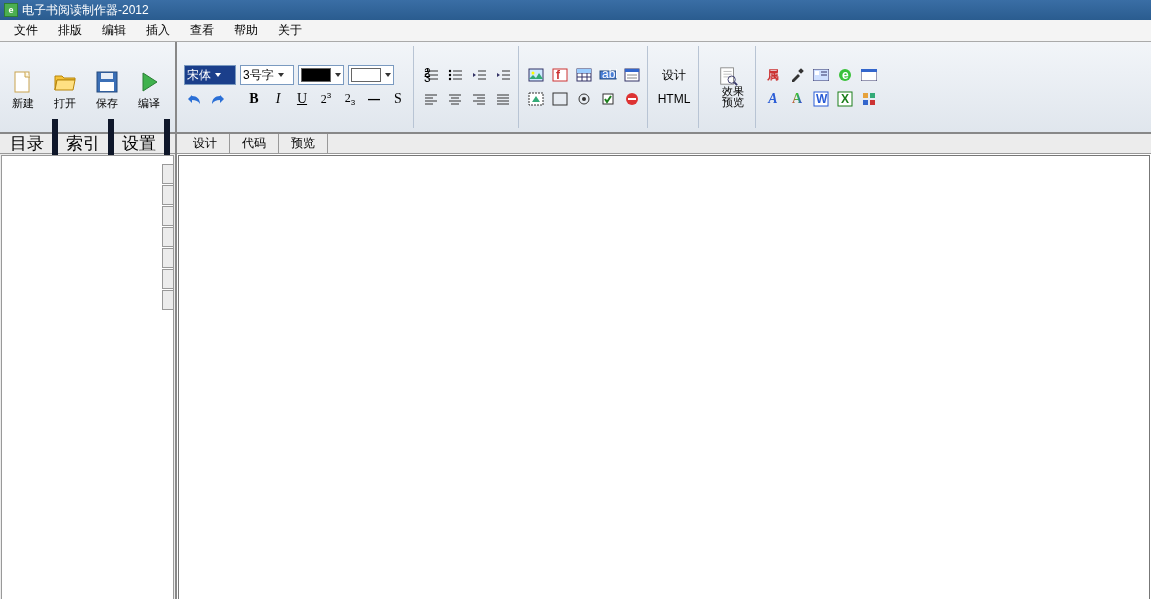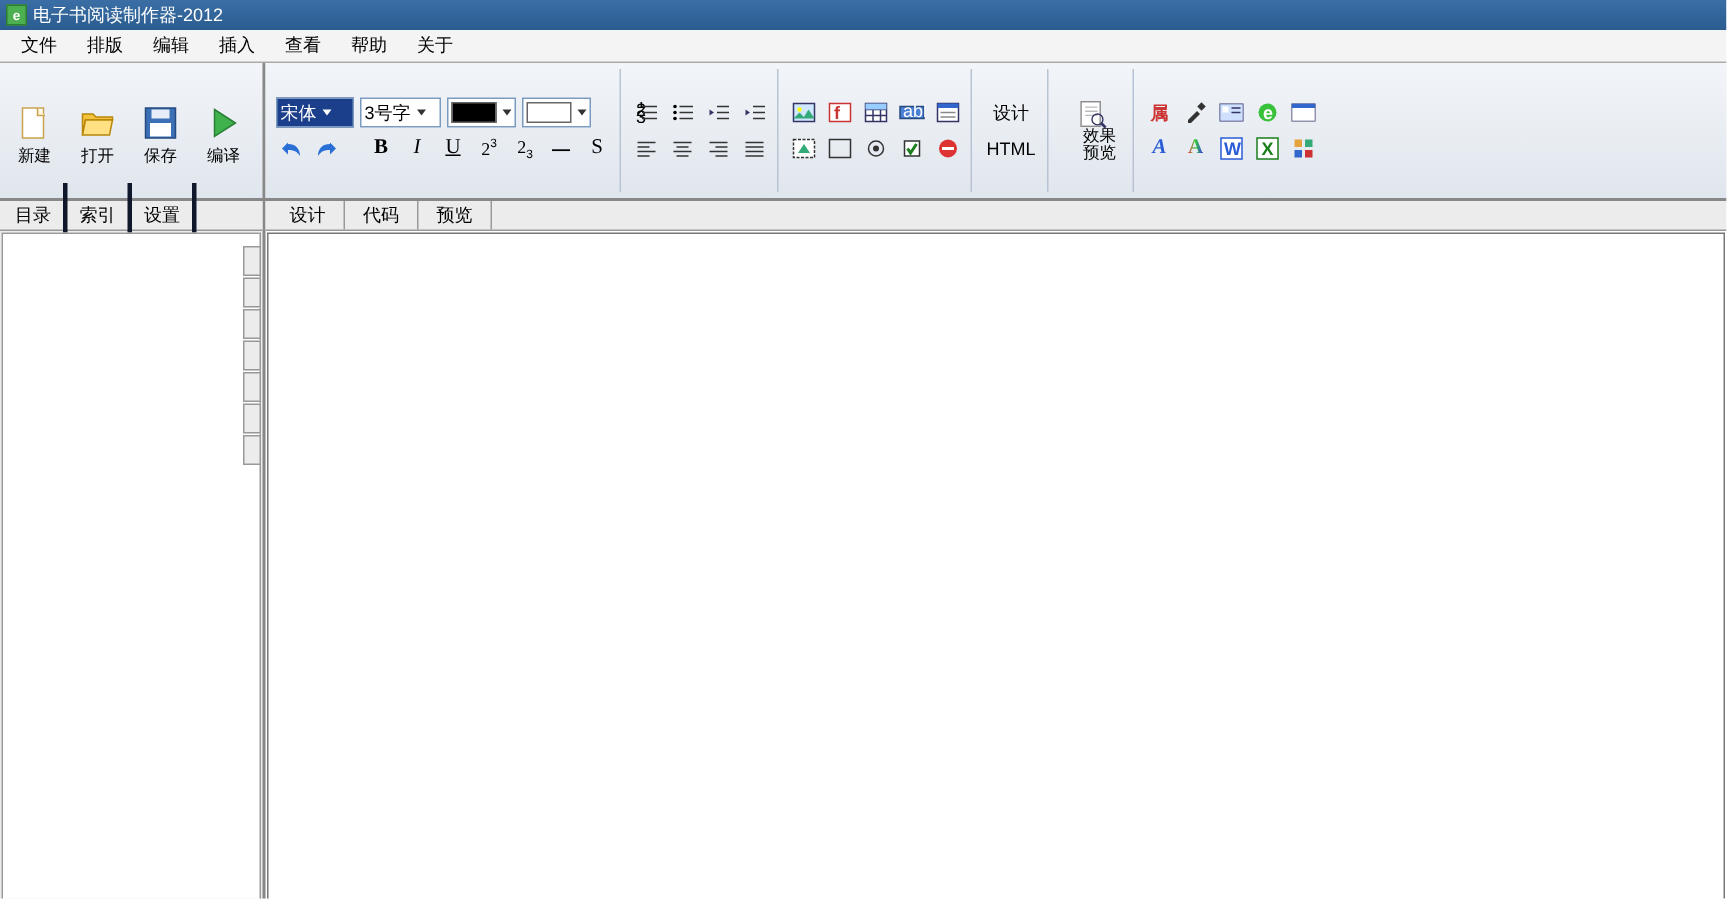--- a/index.html
+++ b/index.html
@@ -17,21 +17,21 @@
 .tool-group{display:flex;flex-direction:column;justify-content:center;padding:0 3px;border-right:1px solid #b8c4d4;margin-right:2px}
 .tool-row{display:flex;align-items:center;height:24px}
 .small-btn{width:22px;height:22px;display:flex;align-items:center;justify-content:center;border:1px solid transparent;border-radius:2px;margin:0 1px;cursor:default}
 .dropdown{height:20px;border:1px solid #7a9ac0;background:#fff;display:flex;align-items:center;padding:0 2px;margin:0 2px}
 .dropdown .dd-arrow{margin-left:4px;border-left:3px solid transparent;border-right:3px solid transparent;border-top:4px solid #333}
 .color-dd{display:flex;align-items:center}
 .color-sw{width:30px;height:14px;border:1px solid #666}
 .content-row{display:flex;height:calc(100% - 102px)}
 .left-panel{width:177px;border-right:2px solid #888;background:#ececec;display:flex;flex-direction:column}
 .left-tabs{height:20px;display:flex;align-items:center;background:#ececec;border-bottom:1px solid #999;padding:0 2px}
-.left-tabs span{padding:13px 8px;border-right:3px solid #0f172a;font-size:12px}
+.left-tabs span{padding:13px 8px;border-right:6px solid #0f172a;font-size:17px}
 .tree-area{flex:1;background:#fff;border:1px solid #999;margin:1px;position:relative}
 .side-handles{position:absolute;right:-1px;top:8px;width:12px;display:flex;flex-direction:column}
 .handle{width:12px;height:20px;background:#ececec;border:1px solid #999;margin-bottom:1px}
 .right-panel{flex:1;display:flex;flex-direction:column}
 .right-tabs{height:20px;display:flex;align-items:center;background:#ececec;border-bottom:1px solid #999;padding:0 4px}
 .right-tabs span{padding:1px 12px;border-right:1px solid #999}
 .editor{flex:1;background:#fff;border:1px solid #777;margin:1px}
 svg{display:block}
 .wide-btn{width:auto;padding:0 6px;height:44px;display:flex;flex-direction:column;align-items:center;justify-content:center;border:1px solid transparent;border-radius:3px;margin:0 1px}
 </style>

